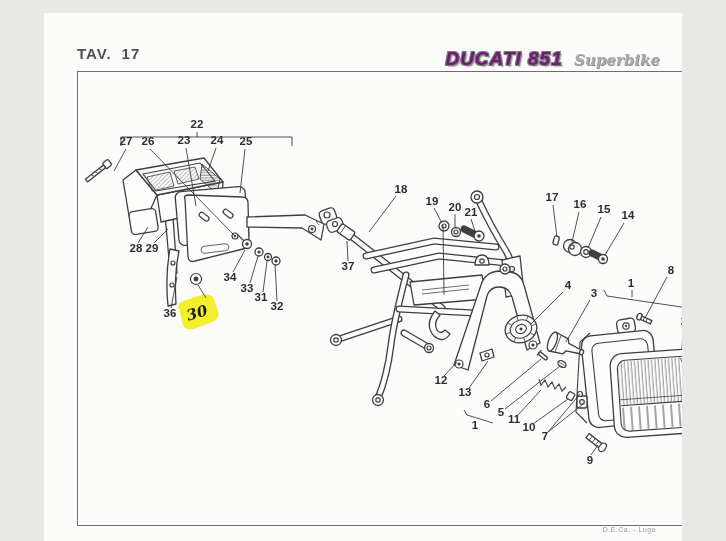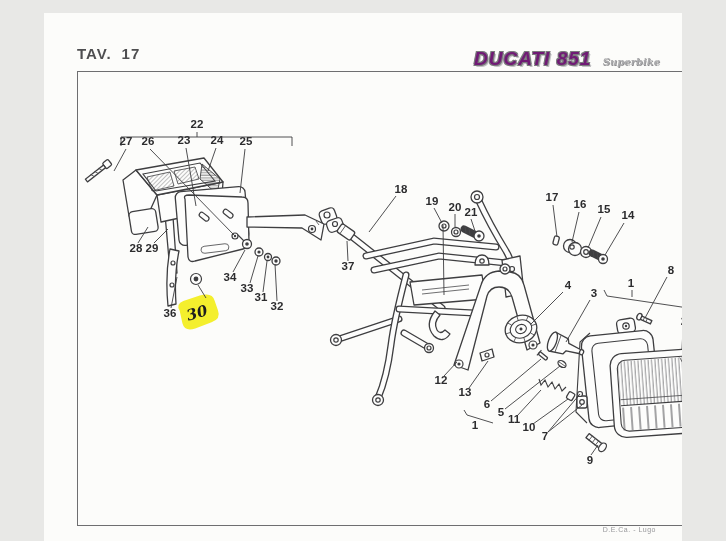--- a/index.html
+++ b/index.html
@@ -2,21 +2,21 @@
 <html><head>
 <meta charset="utf-8">
 <style>
   html,body{margin:0;padding:0;background:#e8e8e6;}
   .page{width:638px;height:541px;background:#fcfcfa;position:relative;font-family:"Liberation Sans",sans-serif;overflow:hidden;margin:13px auto;}
   .tav{position:absolute;left:33px;top:32px;font-size:15px;font-weight:bold;color:#4e4e50;letter-spacing:1px;}
   .tav .num{margin-left:10px;}
   .logo{position:absolute;right:22px;top:35px;text-align:right;white-space:nowrap;}
   .logo-main{font-size:19px;font-weight:bold;font-style:italic;letter-spacing:1px;color:#701a75;
     text-shadow:-1px -1px 0 #7b7b7d,1px -1px 0 #7b7b7d,-1px 1px 0 #7b7b7d,1px 1px 0 #7b7b7d,2px 2px 0 #c2c2c4;}
-  .logo-script{font-family:"DejaVu Serif",serif;font-style:italic;font-weight:bold;font-size:10px;color:#ababad;
+  .logo-script{font-family:"DejaVu Serif",serif;font-style:italic;font-weight:bold;font-size:15px;color:#ababad;
     margin-left:7px;text-shadow:0.6px 0.6px 0 #8c8c8e;}
   .frame{position:absolute;left:33px;top:58px;width:668px;height:453px;border:1.6px solid #6e6e70;}
   .footer{position:absolute;right:26px;top:513px;font-size:7px;color:#97979a;letter-spacing:0.5px;}
   svg.layer{position:absolute;left:0;top:0;}
   
   .p{fill:#fdfdfc;stroke:#3e3e40;stroke-width:1.3;stroke-linejoin:round;}
   .l{fill:none;stroke:#3e3e40;stroke-width:1.1;}
   .lt{fill:none;stroke:#4a4a4c;stroke-width:0.8;}
   .tO{fill:none;stroke:#3e3e40;stroke-width:7;stroke-linecap:round;}
   .tI{fill:none;stroke:#fdfdfc;stroke-width:4.4;stroke-linecap:round;}

